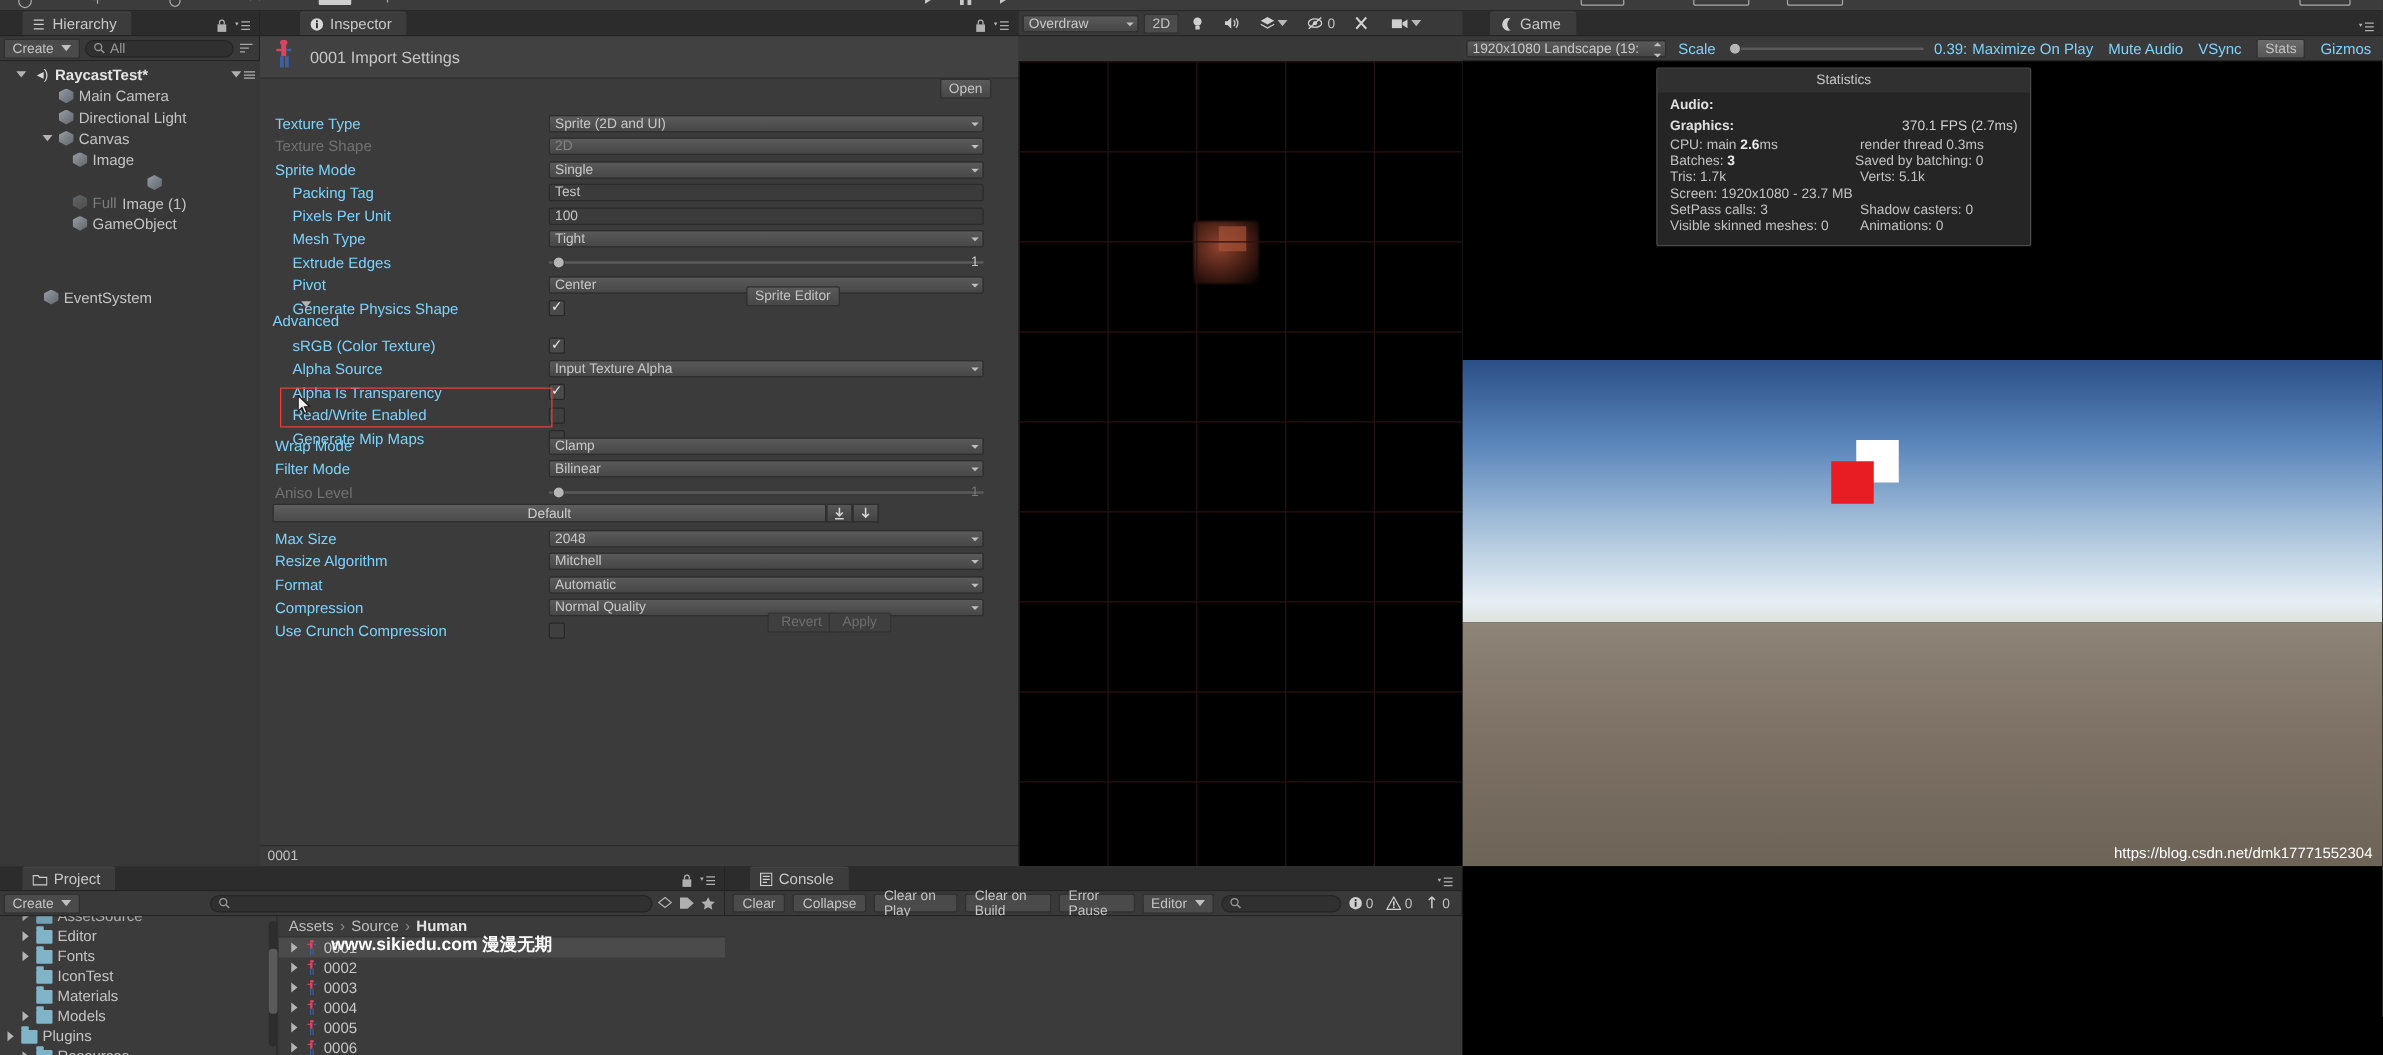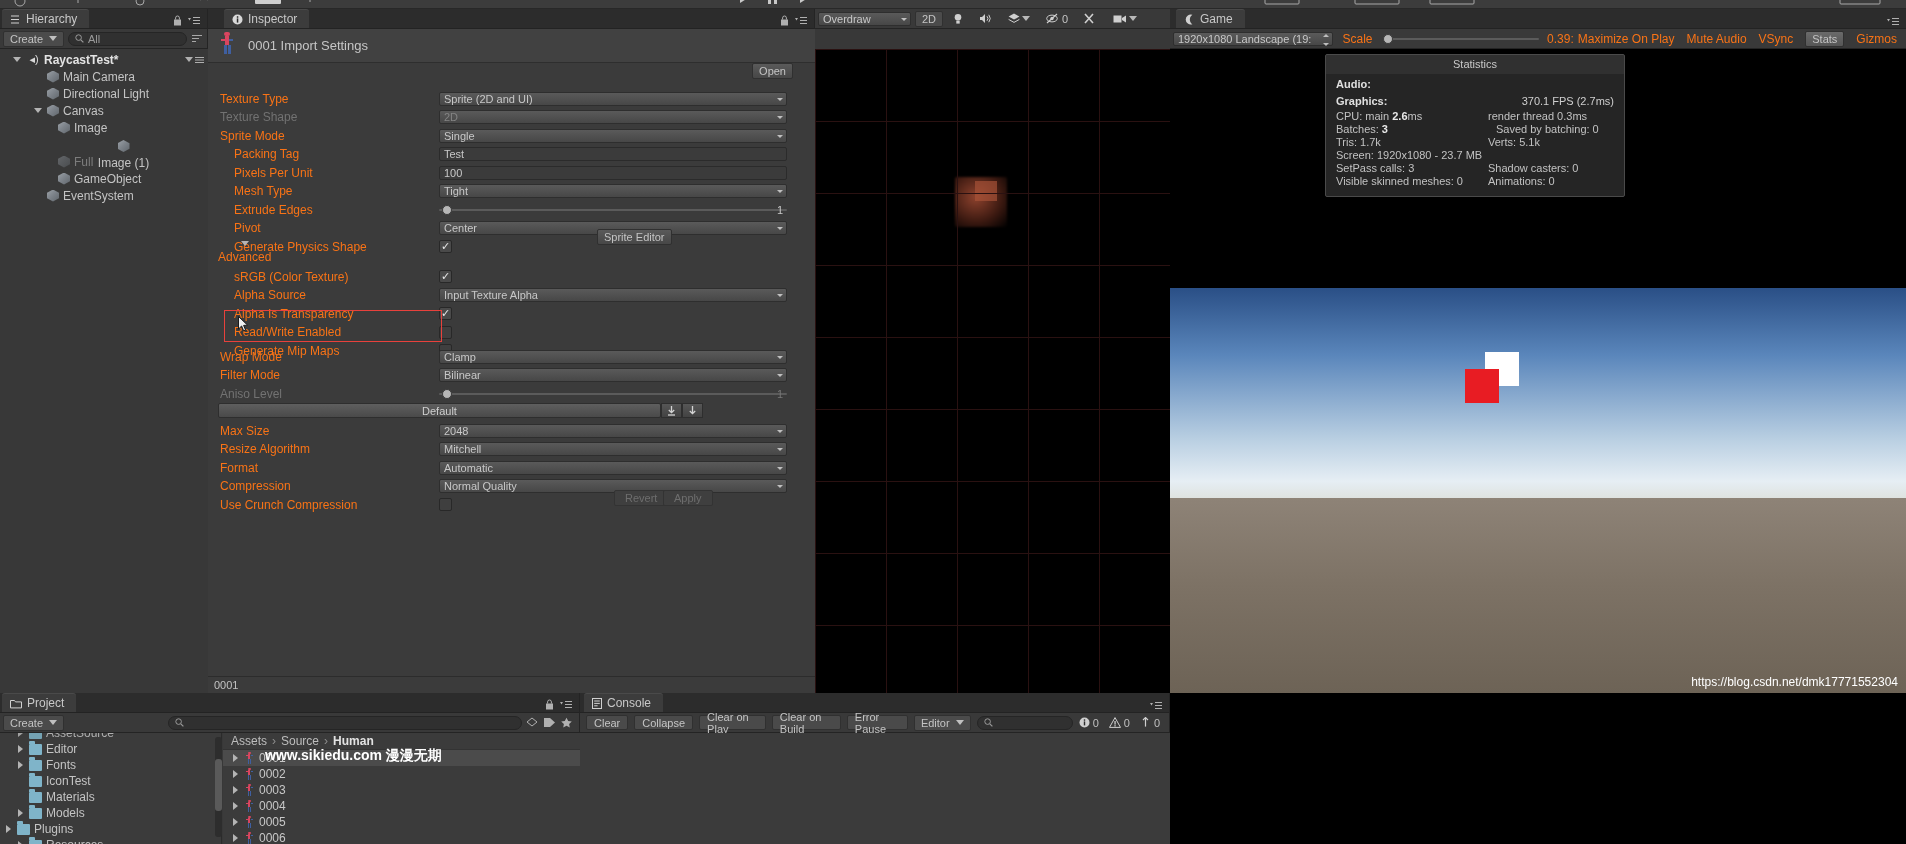--- a/index.html
+++ b/index.html
@@ -12,20 +12,21 @@
     overflow: hidden;
   }
   #root { position: relative; width: 1906px; height: 844px; background: #383838; }
 
   
   .panel { position: absolute; background: #383838; }
   .tabbar {
     height: 20px; background: #2c2c2c;
     display: flex; align-items: flex-end;
     border-bottom: 1px solid #232323;
+    padding-left: 16px;
   }
   .tab {
     height: 19px; padding: 0 12px 0 8px;
     display: flex; align-items: center; gap: 5px;
     background: #3c3c3c; color: #c8c8c8; font-size: 12px;
     border-top-left-radius: 3px; border-top-right-radius: 3px;
     border-top: 1px solid #4a4a4a;
   }
   .tab.accent { border-top: 2px solid #3a6ea5; }
   .tabbar-right {
@@ -36,21 +37,21 @@
     height: 20px; background: #393939;
     display: flex; align-items: center;
     border-bottom: 1px solid #242424; gap: 4px; padding: 0 3px;
   }
   .tb-btn {
     height: 16px; padding: 0 6px; display: flex; align-items: center;
     background: #4b4b4b; border: 1px solid #303030; border-radius: 2px;
     color: #c4c4c4; font-size: 11px;
   }
   .tb-btn.flat { background: transparent; border: none; }
-  .lbl { color: #f97316; font-size: 12px; white-space: nowrap; }
+  .lbl { color: #7dd3fc; font-size: 12px; white-space: nowrap; }
   .lbl.dim { color: #727272; }
   .field {
     background: linear-gradient(#5a5a5a, #474747);
     border: 1px solid #2e2e2e; border-radius: 2px;
     height: 14px; display: flex; align-items: center;
     padding: 0 4px; color: #c8c8c8; font-size: 11px;
     position: relative;
   }
   .field.text { background: #3b3b3b; border: 1px solid #2b2b2b; }
   .caret {
@@ -305,21 +306,21 @@
         <div class="hier-row" style="padding-left: 43px;">
           <span style="width:11px"></span>
           <span class="cube dim"></span>
           <span style="color:#7c7c7c">Full</span>
         </div>
         <div class="hier-row" style="padding-left: 43px;">
           <span style="width:11px"></span>
           <span class="cube"></span>
           <span>GameObject</span>
         </div>
-        <div class="hier-row" style="padding-left: 32px;">
+        <div class="hier-row" style="padding-left: 20px; margin-top: 42px;">
           <span style="width:11px"></span>
           <span class="cube"></span>
           <span>EventSystem</span>
         </div>
       </div>
   </div>
 
   <div class="panel" id="inspector">
     <div class="tabbar">
       <div class="tab" style="margin-left:16px;">
@@ -680,21 +681,21 @@
           <div style="display:flex;align-items:baseline;margin:5px 0 3px 0;">
             <span class="stat-head">Graphics:</span>
             <span style="margin-left:auto;font-size:11px;color:#cfcfcf;">370.1 FPS (2.7ms)</span>
           </div>
           <div id="stats-graphics">
               <div class="stat-line">
                 <span style="width: 152px; white-space: nowrap;">CPU: main <span class="bold">2.6</span>ms</span>
                 <span style="white-space: nowrap;">render thread 0.3ms</span>
               </div>
               <div class="stat-line">
-                <span style="width: 160px; white-space: nowrap;">Batches: <span class="bold">3</span></span>
+                <span style="width: 148px; white-space: nowrap;">Batches: <span class="bold">3</span></span>
                 <span style="white-space: nowrap;">Saved by batching: 0</span>
               </div>
               <div class="stat-line">
                 <span style="width: 152px; white-space: nowrap;">Tris: 1.7k</span>
                 <span style="white-space: nowrap;">Verts: 5.1k</span>
               </div>
               <div class="stat-line">
                 <span style="width: 152px; white-space: nowrap;">Screen: 1920x1080 - 23.7 MB</span>
                 <span style="white-space: nowrap;"></span>
               </div>

